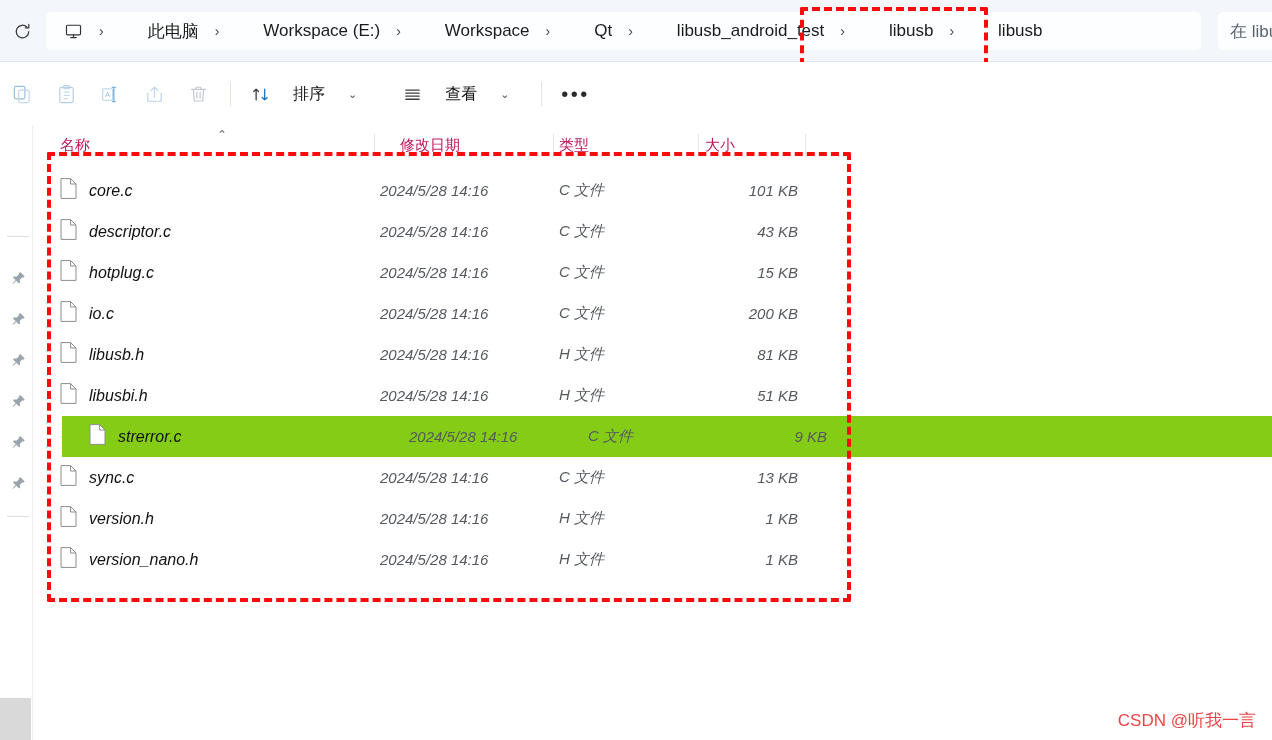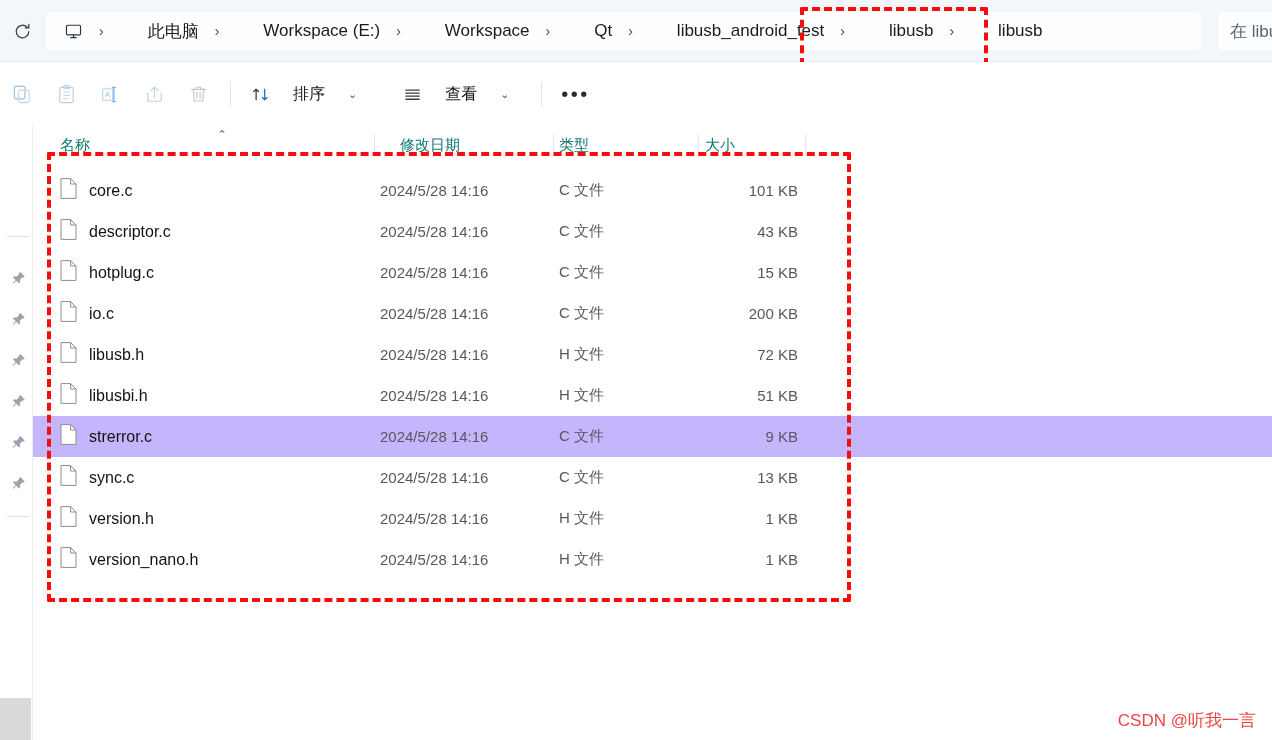--- a/index.html
+++ b/index.html
@@ -182,21 +182,21 @@
   .col-headers {
     position: absolute;
     left: 0; top: 4px;
     width: 1239px; height: 30px;
     display: flex;
     align-items: center;
   }
   .col-h {
     position: absolute;
     font-size: 15px;
-    color: #0f766e;
+    color: #be185d;
     cursor: pointer;
     white-space: nowrap;
     height: 26px;
     display: flex;
     align-items: center;
     text-align: right;
   }
   .col-divider {
     position: absolute;
     top: 4px;
@@ -215,23 +215,25 @@
     position: absolute;
     left: 0; top: 44px;
     width: 1239px;
   }
   .row {
     position: relative;
     height: 41px;
     display: flex;
     align-items: center;
     cursor: default;
+    font-style: italic;
   }
   .row.selected {
-    background: #c4b5fd;
+    background: #84cc16;
+    margin-left: 29px;
   }
   .row-name {
     position: absolute;
     left: 27px;
     display: flex;
     align-items: center;
     gap: 12px;
     font-size: 16px;
     color: #121212;
     white-space: nowrap;
@@ -510,21 +512,21 @@
         <div class="row">
           <div class="row-name">
             <span><svg class="file-glyph" viewBox="0 0 17 21" fill="#ffffff" stroke="#8d8d8d" stroke-width="1" stroke-linejoin="round">
                 <path d="M1 .6h9.6L16 6v14.4H1z"></path>
                 <path d="M10.6.6V6H16" fill="none"></path>
               </svg></span>
             <span>libusb.h</span>
           </div>
           <div class="row-date">2024/5/28 14:16</div>
           <div class="row-type">H 文件</div>
-          <div class="row-size">72 KB</div>
+          <div class="row-size">81 KB</div>
         </div>
         <div class="row">
           <div class="row-name">
             <span><svg class="file-glyph" viewBox="0 0 17 21" fill="#ffffff" stroke="#8d8d8d" stroke-width="1" stroke-linejoin="round">
                 <path d="M1 .6h9.6L16 6v14.4H1z"></path>
                 <path d="M10.6.6V6H16" fill="none"></path>
               </svg></span>
             <span>libusbi.h</span>
           </div>
           <div class="row-date">2024/5/28 14:16</div>

